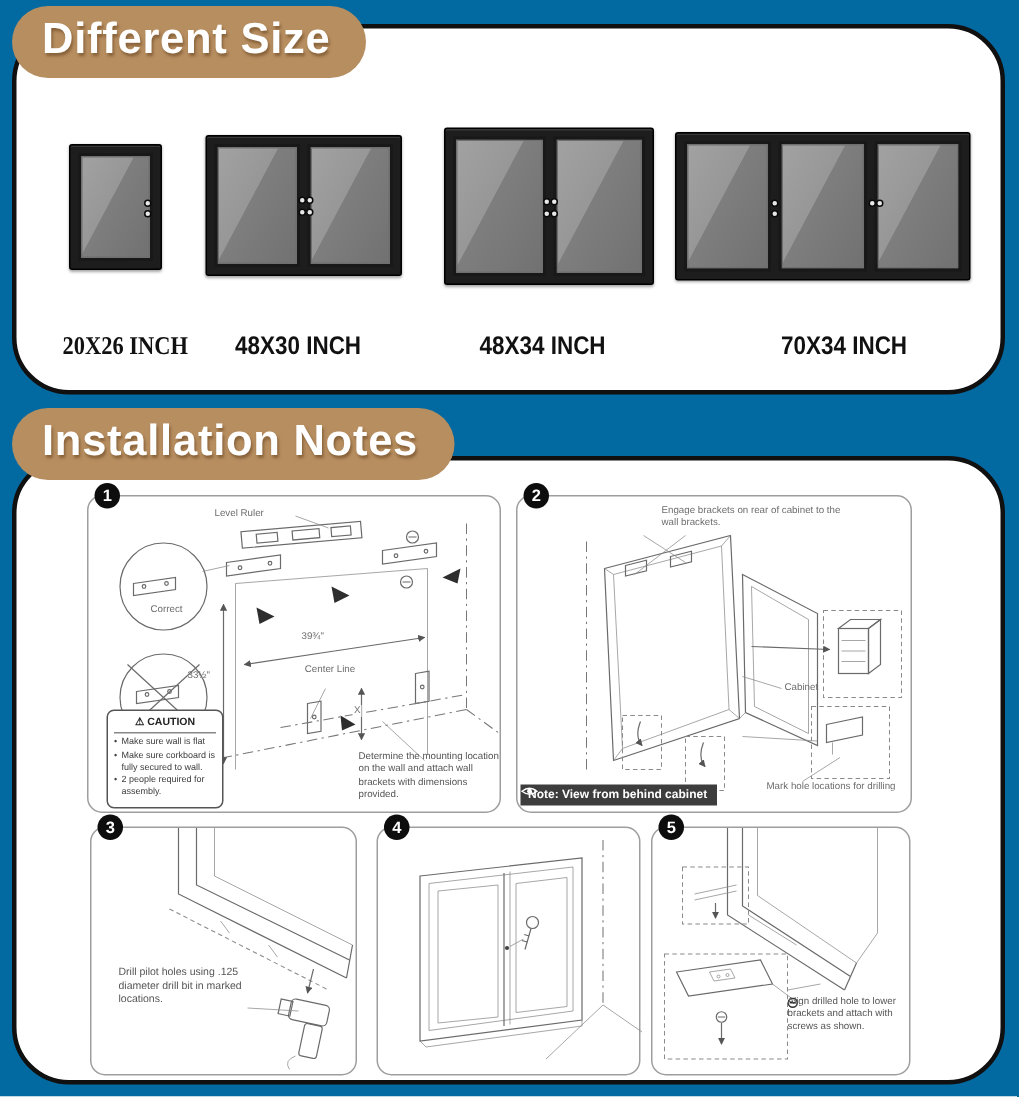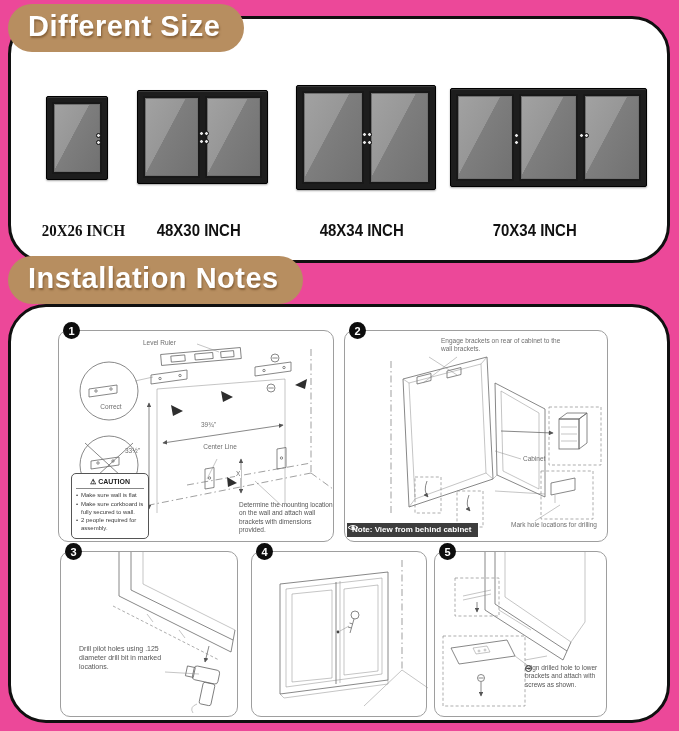--- a/index.html
+++ b/index.html
@@ -1,29 +1,29 @@
 <!DOCTYPE html>
 <html><head>
 <meta charset="utf-8">
 <style>
   html,body{margin:0;padding:0;background:#fff;}
   body{font-family:"Liberation Sans", sans-serif;}
-  #stage{position:relative;width:679px;height:731px;background:#ec4899;overflow:hidden;}
+  #stage{position:relative;width:679px;height:731px;background:#0369a1;overflow:hidden;}
 
   
   .outer-box{position:absolute;box-sizing:border-box;border:3px solid #101010;border-radius:38px;background:#fff;}
   #box-size{left:8px;top:16px;width:662px;height:247px;}
   #box-install{left:8px;top:304px;width:662px;height:419px;}
 
   
   .pill{position:absolute;background:#b78e60;color:#fff;font-weight:bold;
         border-radius:24px;padding:6px 24px 9px 20px;font-size:29px;letter-spacing:.5px;
         text-shadow:1px 2px 2px rgba(95,60,25,.55);z-index:5;white-space:nowrap;}
   #pill-size{left:8px;top:4px;}
-  #pill-install{left:8px;top:256px;}
+  #pill-install{left:8px;top:272px;}
 
   
   .cabinet{position:absolute;display:flex;gap:5px;box-sizing:border-box;padding:5px;
            background:#1d1d1d;border:1px solid #000;border-radius:2px;
            box-shadow:inset 0 1px 0 rgba(255,255,255,.12), 0 1px 2px rgba(0,0,0,.35);}
   .door{flex:1;position:relative;border:2px solid #181818;box-sizing:border-box;
         background:linear-gradient(118deg,#a2a2a2 0%,#979797 43%,#7e7e7e 43.5%,#717171 100%);
         box-shadow:inset 0 0 0 1px #6f6f6f;}
   .lock{position:absolute;width:3px;height:3px;background:#e8e8e8;border:1px solid #0a0a0a;
         border-radius:50%;z-index:3;}
@@ -99,21 +99,21 @@
     <div class="door"></div>
     <span class="lock" style="left:calc(33.3% - 2px);top:calc(50% - 5px);"></span>
     <span class="lock" style="left:calc(33.3% - 2px);top:calc(50% + 2px);"></span>
     <span class="lock" style="left:calc(66.6% - 2px);top:calc(50% - 5px);"></span>
     <span class="lock" style="left:calc(66.6% + 3px);top:calc(50% - 5px);"></span>
   </div>
 
   <div class="size-label" style="left:28px;width:110px;font-family:Liberation Serif, serif;"><span>20X26 INCH</span></div>
   <div class="size-label" style="left:144px;width:110px;"><span>48X30 INCH</span></div>
   <div class="size-label" style="left:307px;width:110px;"><span>48X34 INCH</span></div>
-  <div class="size-label" style="left:480px;width:110px;"><span>70X34 INCH</span></div>
+  <div class="size-label" style="left:508px;width:110px;"><span>70X34 INCH</span></div>
 
   <div class="outer-box" id="box-install"></div>
   <div class="pill" id="pill-install">Installation Notes</div>
 
   <div class="panel" style="left:58px;top:330px;width:276px;height:212px;">
     <div class="badge">1</div>
     <svg width="276" height="212" viewBox="0 0 276 212">
       <defs>
         <marker id="a1" viewBox="0 0 8 8" refX="7" refY="4" markerWidth="6" markerHeight="6" orient="auto">
           <path d="M0,0 L8,4 L0,8 Z" fill="#555"></path>

